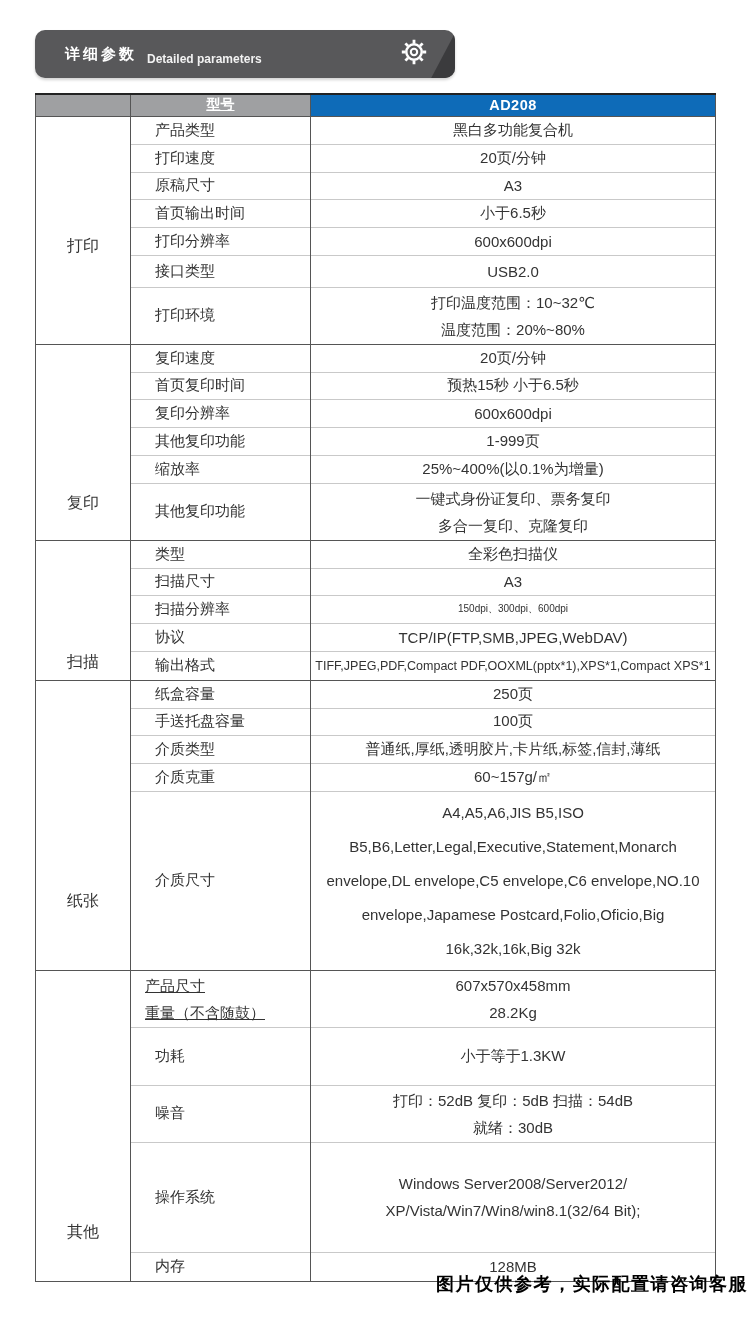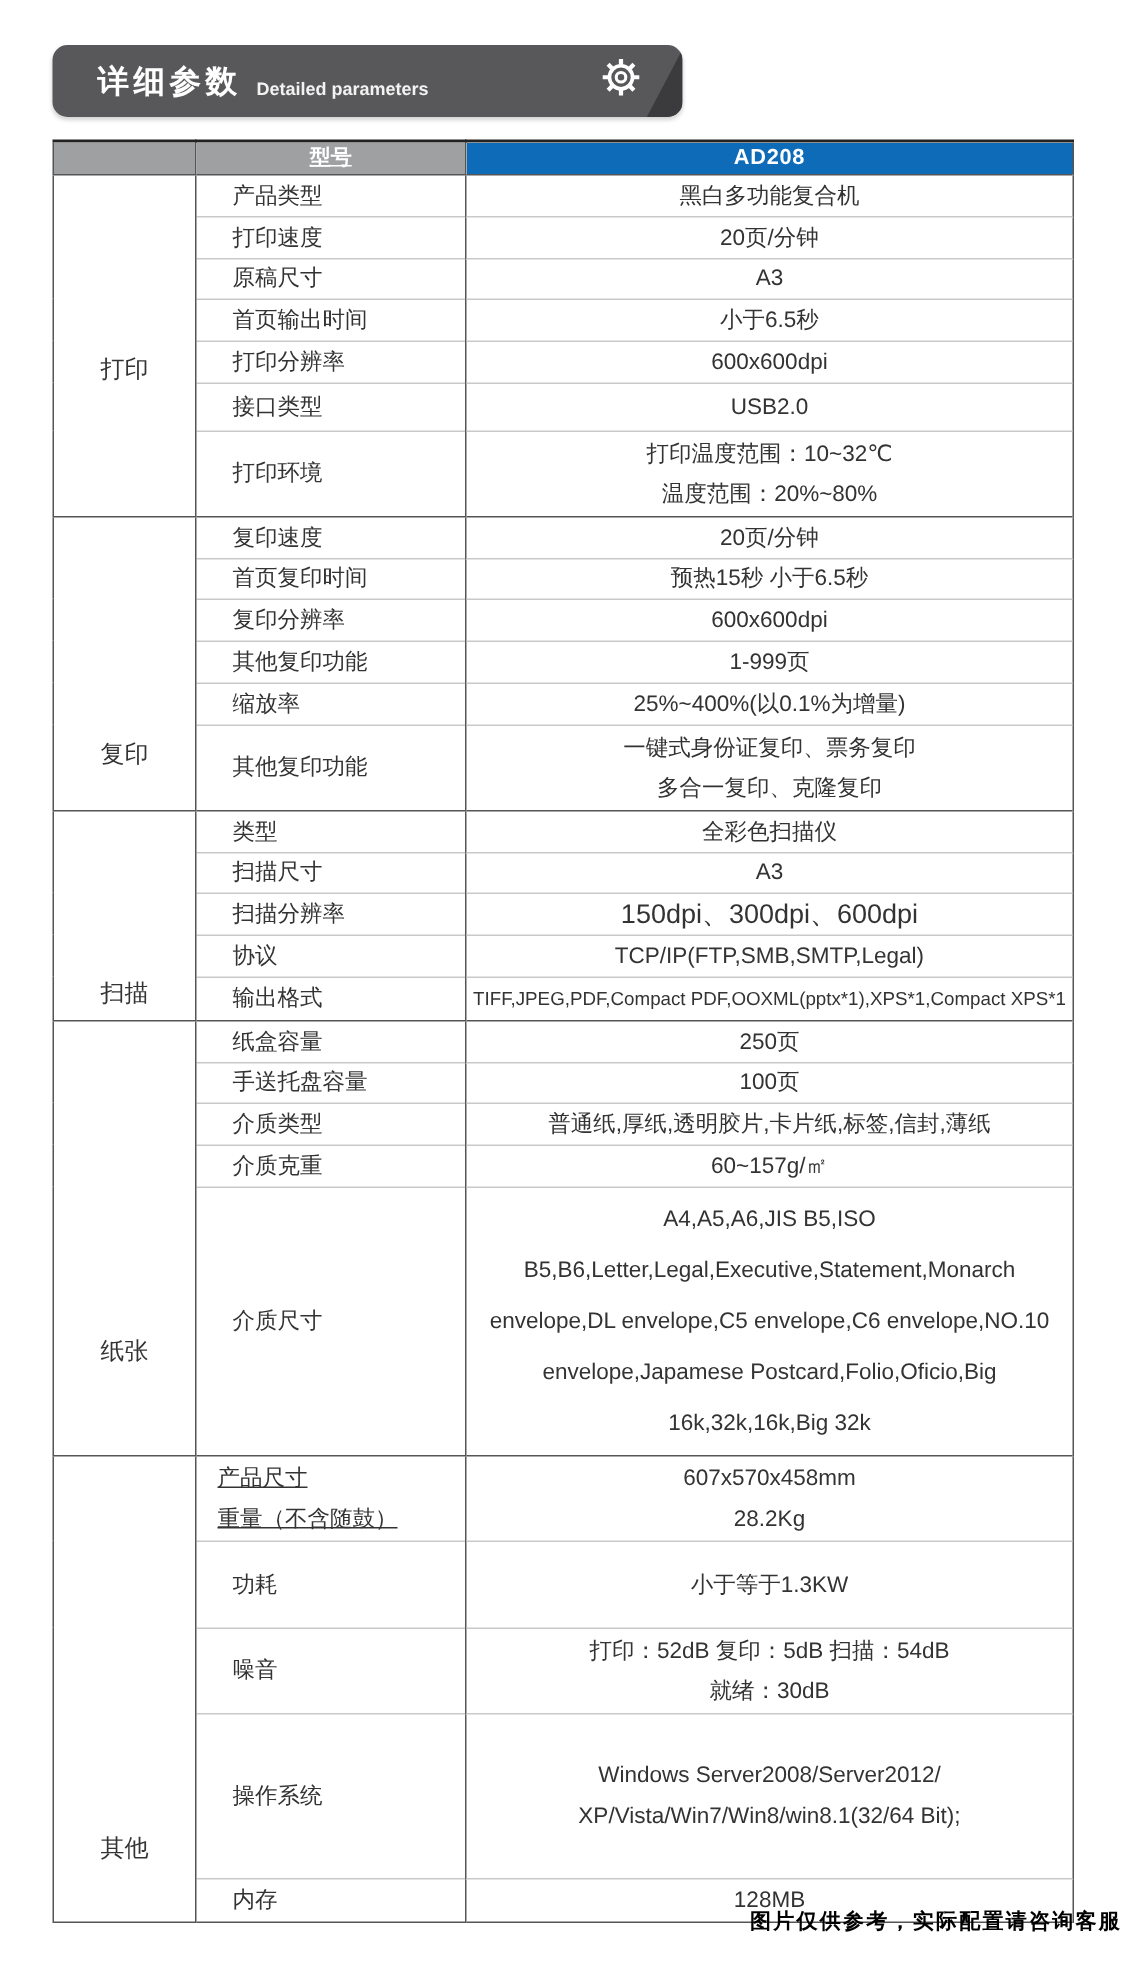--- a/index.html
+++ b/index.html
@@ -8,21 +8,21 @@
     font-family:"Liberation Sans","DejaVu Sans",sans-serif;color:#333;
     overflow:hidden;
   }
 
   
   .banner{
     position:absolute;left:35px;top:30px;width:420px;height:48px;
     background:#58585a;border-radius:10px;display:flex;align-items:center;
     overflow:hidden;box-shadow:0 2px 3px rgba(0,0,0,0.18);
   }
-  .banner-title{color:#fff;font-size:21px;font-weight:bold;margin-left:30px;letter-spacing:3px;white-space:nowrap;}
+  .banner-title{color:#fff;font-size:15px;font-weight:bold;margin-left:30px;letter-spacing:3px;white-space:nowrap;}
   .banner-sub{color:#f2f2f2;font-size:12px;margin-left:10px;margin-top:9px;font-weight:bold;white-space:nowrap;}
   .banner-gear{position:absolute;right:26px;top:50%;transform:translateY(-50%);z-index:2;}
   .banner-fold{
     position:absolute;right:0;bottom:0;width:34px;height:48px;background:#3b3b3d;
     clip-path:polygon(100% 6%,100% 100%,30% 100%);z-index:1;
   }
 
   
   table.spec{
     position:absolute;left:35px;top:93px;width:680px;
@@ -50,21 +50,21 @@
   td.v{text-align:center;vertical-align:middle;}
   td.v-small{font-size:12.5px;}
   td.wrap5{line-height:34px;padding:4px 2px;margin-top:30px;}
   .ml div{line-height:27px;text-align:center;}
   td.p.ml{padding-left:14px;text-decoration:underline;}
   td.p.ml div{text-align:left;}
 
   
   .footer-note{
     position:absolute;right:2px;top:1272px;
-    font-size:14px;font-weight:bold;color:#000;letter-spacing:1.5px;
+    font-size:18px;font-weight:bold;color:#000;letter-spacing:1.5px;
     font-family:"DejaVu Sans","Liberation Sans",sans-serif;white-space:nowrap;
   }
 </style>
 </head>
 <body>
 
 <div class="banner">
   <span class="banner-title">详细参数</span>
   <span class="banner-sub">Detailed parameters</span>
   <div class="banner-fold"></div>
@@ -166,25 +166,25 @@
     <td class="cat cat-scan" rowspan="5">扫描</td>
     <td class="p">类型</td>
     <td class="v">全彩色扫描仪</td>
   </tr>
   <tr style="height:27px">
     <td class="p">扫描尺寸</td>
     <td class="v">A3</td>
   </tr>
   <tr style="height:28px">
     <td class="p">扫描分辨率</td>
-    <td class="v" style="font-size:18px">150dpi、300dpi、600dpi</td>
+    <td class="v" style="font-size:10px">150dpi、300dpi、600dpi</td>
   </tr>
   <tr style="height:28px">
     <td class="p">协议</td>
-    <td class="v">TCP/IP(FTP,SMB,SMTP,Legal)</td>
+    <td class="v">TCP/IP(FTP,SMB,JPEG,WebDAV)</td>
   </tr>
   <tr style="height:29px">
     <td class="p">输出格式</td>
     <td class="v v-small">TIFF,JPEG,PDF,Compact PDF,OOXML(pptx*1),XPS*1,Compact XPS*1</td>
   </tr>
 
   <tr class="sec" style="height:28px">
     <td class="cat cat-paper" rowspan="5">纸张</td>
     <td class="p">纸盒容量</td>
     <td class="v">250页</td>

